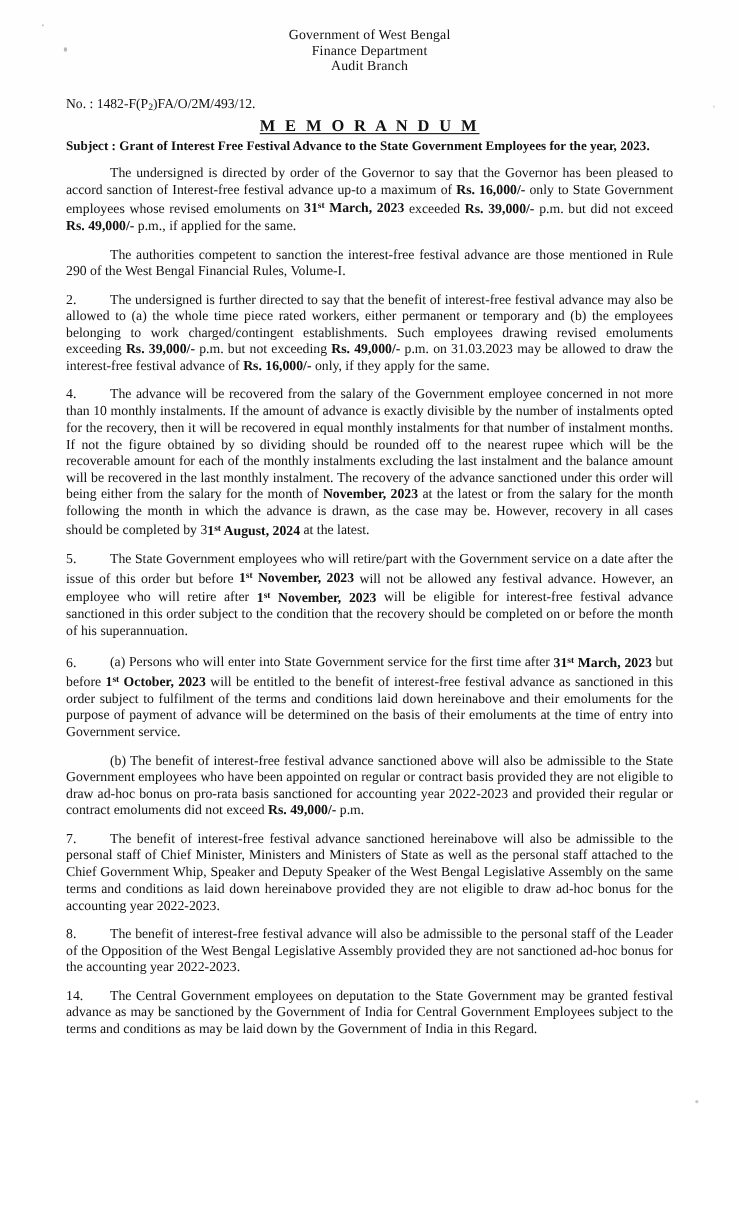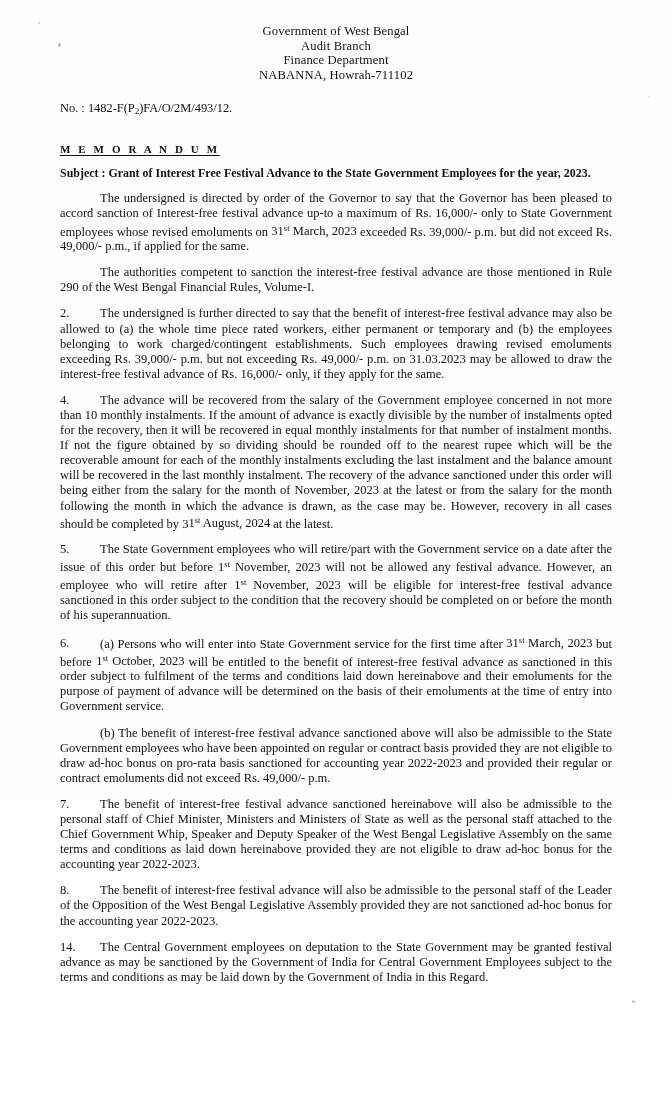--- a/index.html
+++ b/index.html
@@ -62,72 +62,71 @@
     font-size: 12.4px;
     line-height: 15px;
   }
   .refline .refno { white-space: nowrap; }
   .refline .dated { white-space: nowrap; padding-right: 2px; }
   sub { font-size: .72em; vertical-align: -.22em; }
   sup { font-size: .68em; vertical-align: .42em; }
 
   
   .memo {
-    margin-top: 24px;
-    text-align: left;
+    margin-top: 2px;
+    text-align: center;
     font-weight: bold;
-    font-size: 11px;
+    font-size: 15px;
     letter-spacing: 2.6px;
   }
   .memo span {
     text-decoration: underline;
     text-underline-offset: 2px;
   }
 
   
   .subject {
-    margin-top: 11px;
+    margin-top: 1px;
     font-weight: bold;
     font-size: 11.9px;
     line-height: 14px;
     letter-spacing: .02px;
   }
 
   
   .para {
     text-align: justify;
     font-size: 12.5px;
     line-height: 15.1px;
     margin-top: 11px;
     hyphens: none;
   }
   .para.indent { text-indent: 40px; }
-  .para b { font-weight: normal; }
+  .para b { font-weight: bold; }
   .num {
     display: inline-block;
     width: 40px;
   }
 </style>
 </head>
 <body>
 
 <div class="page">
 
   <span class="speckle sp1"></span>
   <span class="speckle sp2"></span>
   <span class="speckle sp3"></span>
   <span class="speckle sp4"></span>
 
   <div class="content">
 
     <div class="letterhead">
       <div>Government of West Bengal</div>
+      <div>Finance Department</div>
       <div>Audit Branch</div>
-      <div>Finance Department</div>
-      <div>NABANNA, Howrah-711102</div>
     </div>
 
     <div class="refline">
       <div class="refno"><span>No. : 1482-F(P</span><sub>2</sub><span>)FA/O/2M/493/12.</span></div>
     </div>
 
     <div class="memo"><span>M E M O R A N D U M</span></div>
 
     <div class="subject">Subject : Grant of Interest Free Festival Advance to the State Government Employees for the year, 2023.</div>
 

